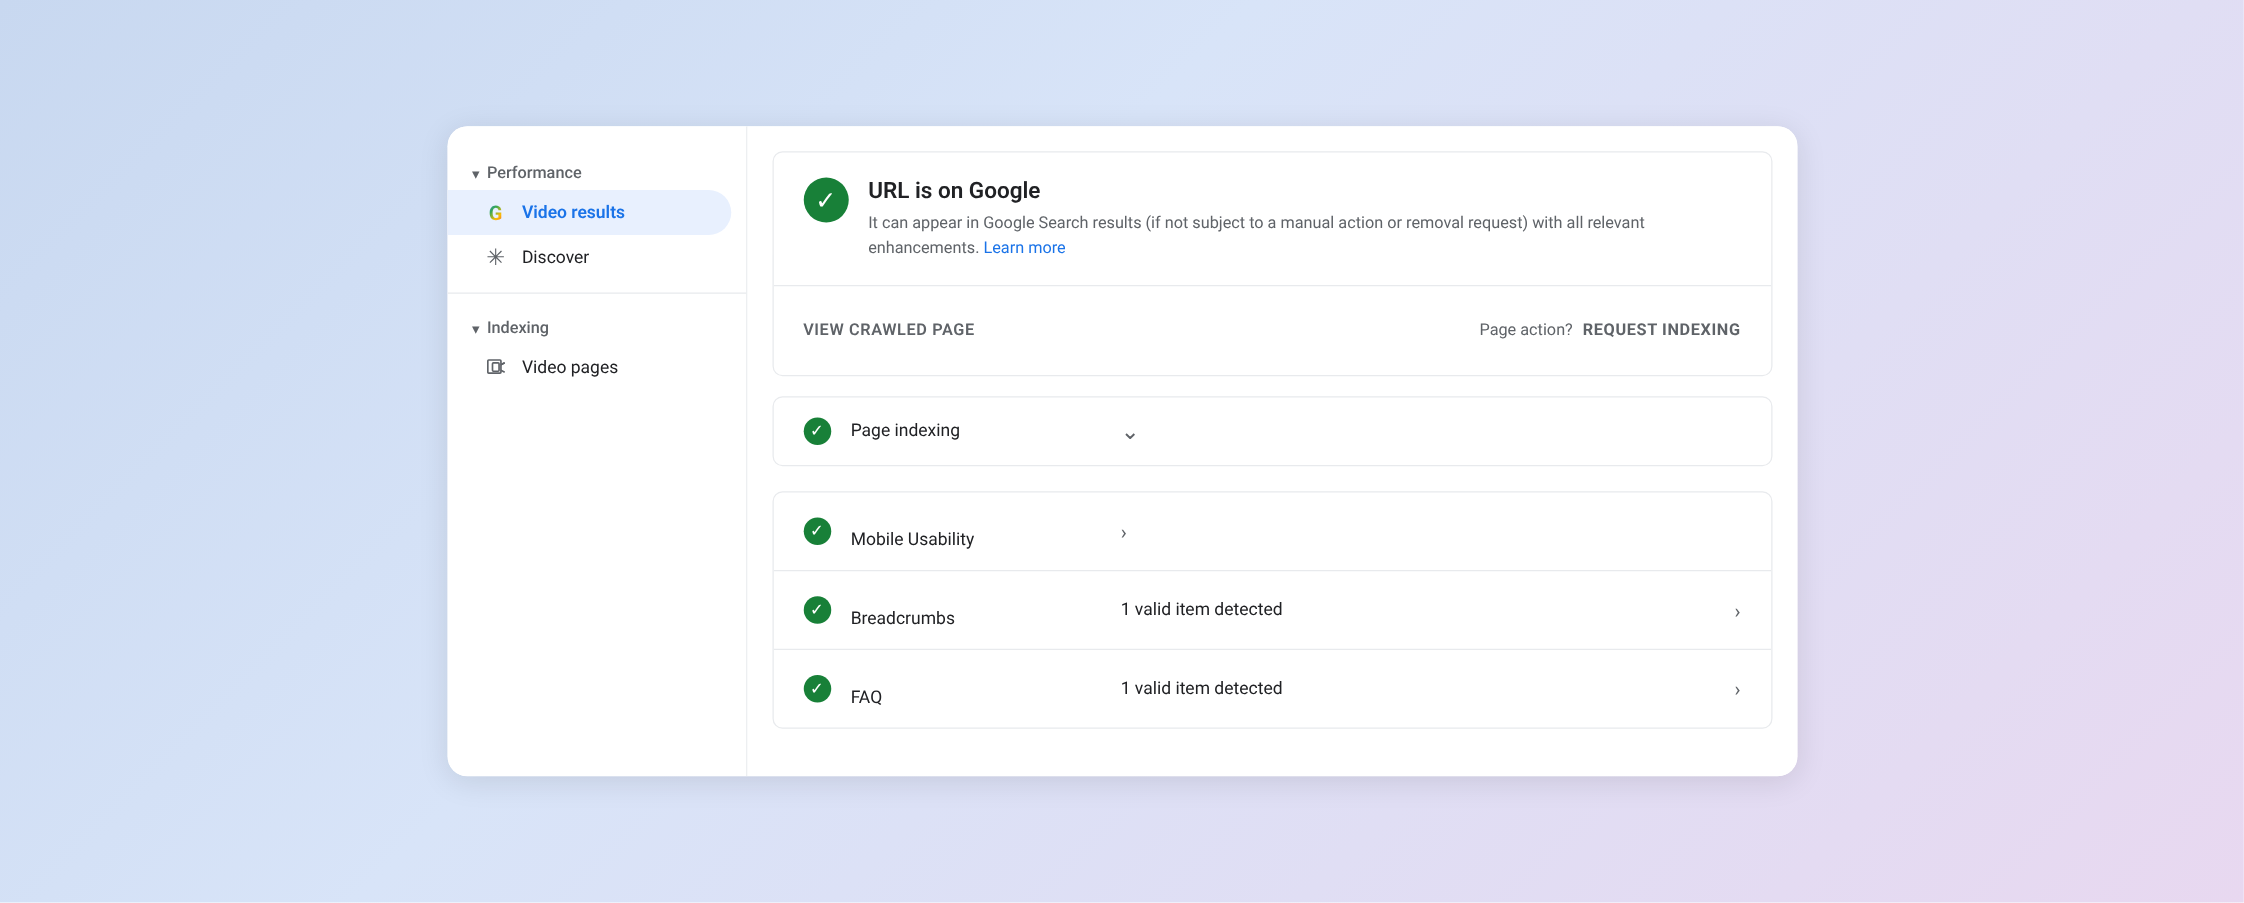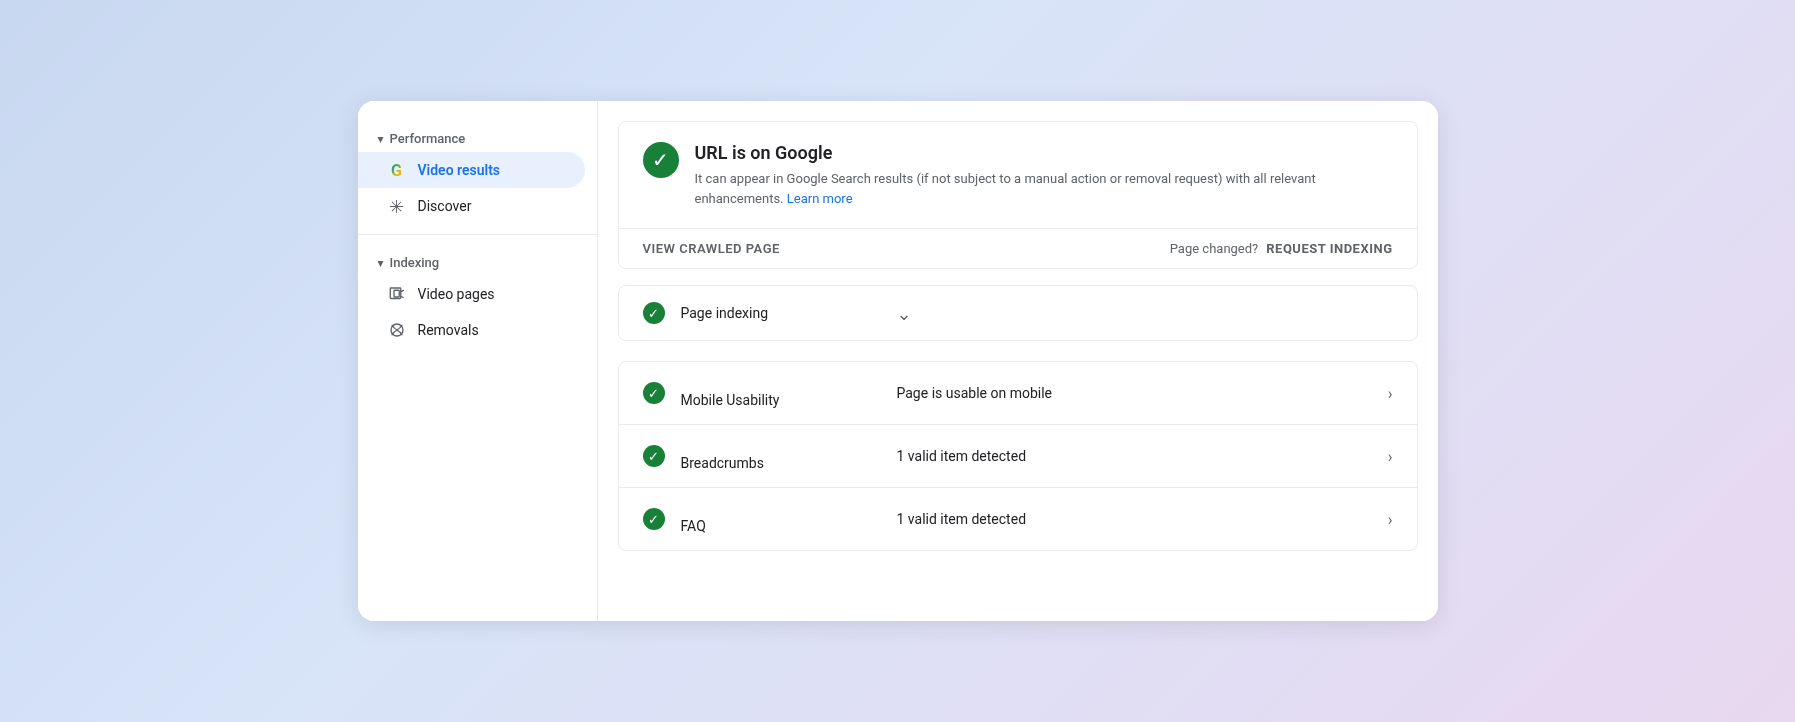--- a/index.html
+++ b/index.html
@@ -152,21 +152,21 @@
 
     .url-status-text p a {
       color: #1a73e8;
       text-decoration: none;
     }
 
     .url-status-actions {
       display: flex;
       align-items: center;
       justify-content: space-between;
-      padding: 12px 24px;
+      padding: 28px 24px;
       border-top: 1px solid #e8eaed;
     }
 
     .action-link {
       font-size: 13px;
       font-weight: 600;
       color: #5f6368;
       letter-spacing: 0.5px;
       cursor: pointer;
       text-transform: uppercase;
@@ -338,30 +338,20 @@
           <rect x="8" y="7" width="7" height="9" rx="1"></rect>
           <line x1="17" y1="9" x2="21" y2="7"></line>
           <line x1="17" y1="15" x2="21" y2="17"></line>
           <line x1="17" y1="9" x2="21" y2="7"></line>
         </svg>
       </div>
       <span>Video pages</span>
     </div>
 
 
-    <div class="sidebar-item">
-      <div class="sidebar-icon">
-        <svg width="18" height="18" viewBox="0 0 24 24" fill="none" stroke="#5f6368" stroke-width="1.8">
-          <circle cx="12" cy="12" r="8"></circle>
-          <path d="M5 5 Q8 10 12 12 Q16 14 19 19"></path>
-          <path d="M19 5 Q16 10 12 12 Q8 14 5 19"></path>
-        </svg>
-      </div>
-      <span>Removals</span>
-    </div>
 
   </div>
 
   <div class="main-content">
 
     <div class="url-status-card">
       <div class="url-status-header">
         <div class="green-check-circle">
           <span class="check">✓</span>
         </div>
@@ -369,21 +359,21 @@
           <h2>URL is on Google</h2>
           <p>
             <span>It can appear in Google Search results (if not subject to a manual action or removal request) with all relevant enhancements.</span>
             <a href="#">Learn more</a>
           </p>
         </div>
       </div>
       <div class="url-status-actions">
         <span class="action-link">VIEW CRAWLED PAGE</span>
         <div class="action-right">
-          <span>Page changed?</span>
+          <span>Page action?</span>
           <span class="request-indexing">REQUEST INDEXING</span>
         </div>
       </div>
     </div>
 
     <div class="indexing-section">
       <div class="indexing-row">
         <div class="small-green-check">
           <span class="check">✓</span>
         </div>
@@ -393,21 +383,20 @@
     </div>
 
     <div class="enhancements-section">
       <div class="enhancements-card">
 
         <div class="enhancement-row">
           <div class="small-green-check">
             <span class="check">✓</span>
           </div>
           <span class="enhancement-label">Mobile Usability</span>
-          <span class="enhancement-value">Page is usable on mobile</span>
           <span class="enhancement-chevron">›</span>
         </div>
 
         <div class="enhancement-row">
           <div class="small-green-check">
             <span class="check">✓</span>
           </div>
           <span class="enhancement-label">Breadcrumbs</span>
           <span class="enhancement-value">1 valid item detected</span>
           <span class="enhancement-chevron">›</span>

